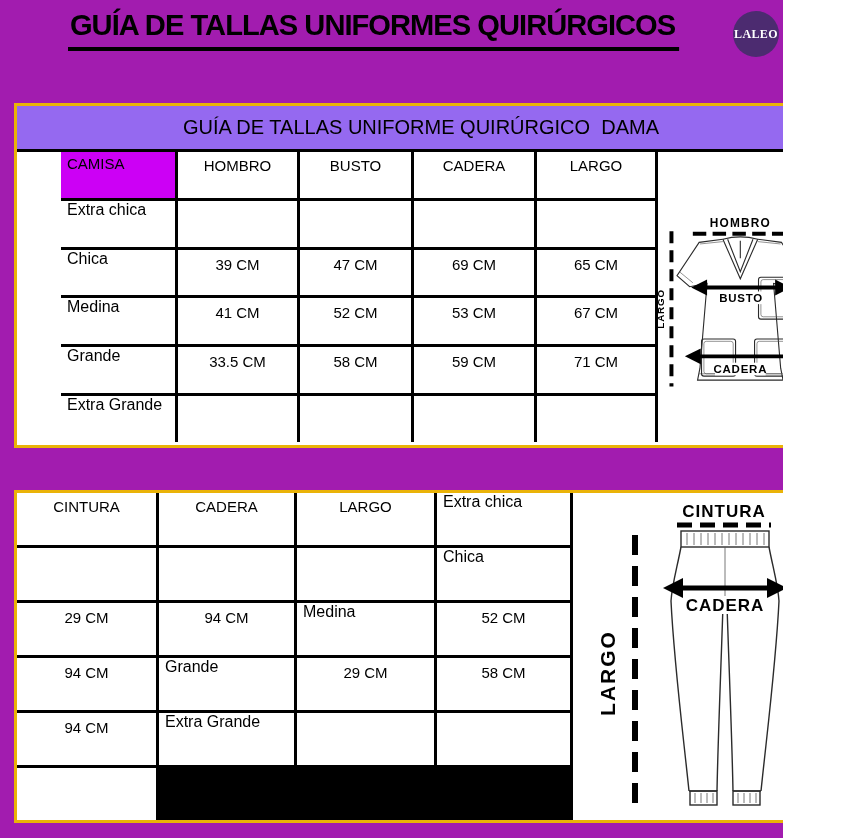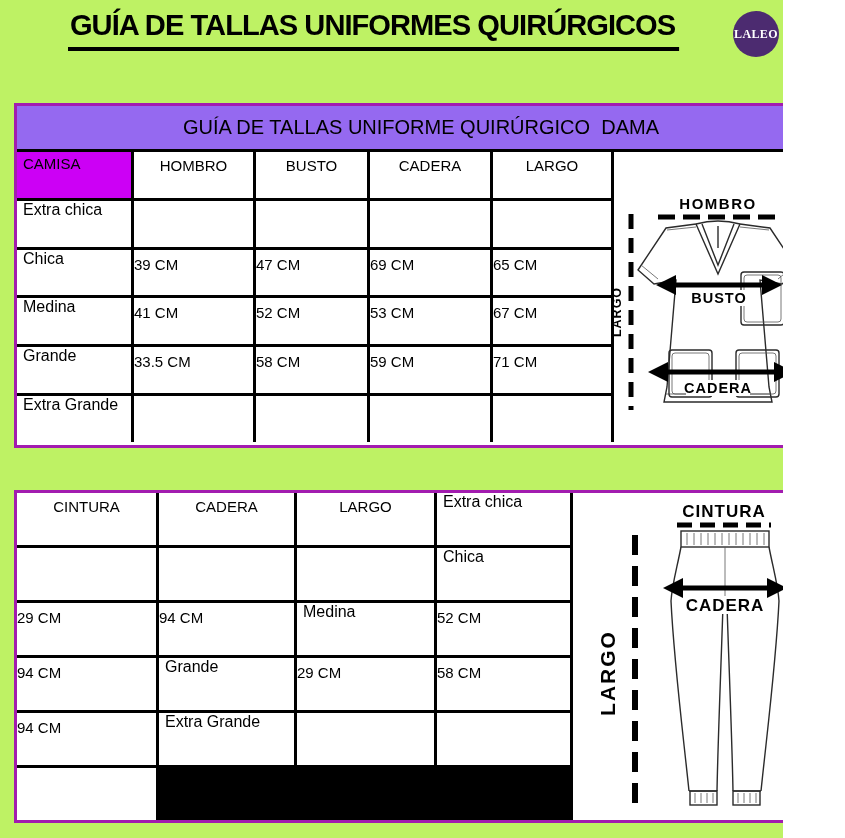--- a/index.html
+++ b/index.html
@@ -1,54 +1,54 @@
 <!DOCTYPE html>
 <html style="--band_purple: #9569F0; --magenta: #CC00F5; --logo_purple: #4C2B70;"><head>
 <meta charset="utf-8">
 <style>
   * { margin:0; padding:0; box-sizing:border-box; }
   html,body { width:845px; height:838px; background:#fff; font-family:"Liberation Sans", sans-serif; color:#000; }
-  .page { position:relative; width:783px; height:838px; background:#bef264; overflow:hidden; }
+  .page { position:relative; width:783px; height:838px; background:#a21caf; overflow:hidden; }
 
   
   .page-title {
     position:absolute; left:68px; top:8px;
     font-size:30px; font-weight:bold; letter-spacing:-1px;
     border-bottom:4px solid #000; padding:0 4px 5px 2px;
     white-space:nowrap; transform:scaleX(0.97); transform-origin:left;
   }
   .logo {
     position:absolute; left:733px; top:11px; width:46px; height:46px;
     border-radius:50%; background:var(--logo_purple,#4C2B70);
     display:flex; align-items:center; justify-content:center;
     color:#fff; font-size:12px; font-weight:bold; letter-spacing:.4px;font-family:Liberation Serif, serif;
   }
 
   
-  .tbl { position:absolute; left:14px; border:3px solid #a21caf; background:#fff; }
+  .tbl { position:absolute; left:14px; border:3px solid #eab308; background:#fff; }
   .tbl-band {
     height:46px; background:var(--band_purple,#9569F0); border-bottom:3px solid #000;
     display:flex; align-items:center; justify-content:center;
     font-size:20px; white-space:pre;
   }
   .tbl-body { display:flex; height:100%; }
   .tbl1 { top:103px; width:814px; height:345px; }
-  .tbl1 .tbl-body { height:290px; }
+  .tbl1 .tbl-body { height:290px;margin-left:44px; }
   .tbl2 { top:490px; width:814px; height:333px; }
   .tbl2 .tbl-body { height:327px; }
 
   .grid { display:grid; gap:3px; background:#000; height:100%; }
   .grid1 { width:594px; grid-template-columns:114px 119px 111px 120px 118px; grid-template-rows:repeat(6,1fr); }
   .grid2 { width:553px; grid-template-columns:139px 135px 137px 133px; grid-template-rows:repeat(6,1fr); }
 
   .cell { background:#fff; font-size:15px; overflow:hidden; }
   .corner { background:var(--magenta,#CC00F5); font-size:15px; padding:3px 0 0 6px; }
   .colhead { text-align:center; padding-top:5px; }
   .rowlabel { font-size:16px; padding:0 0 0 6px; }
-  .val { padding-top:6px; }
+  .val { text-align:center; padding-top:6px; }
 
   .diagram { flex:1; border-left:3px solid #000; background:#fff; position:relative; }
   .diagram svg { display:block; width:100%; height:100%; }
 
   .sketch { stroke:#2b2b2b; stroke-width:1.4; fill:none; }
   .thin   { stroke:#555; stroke-width:.8; fill:none; }
   .meas   { stroke:#000; fill:none; }
   .dlabel { font-weight:bold; fill:#000; }
 </style>
 </head>

